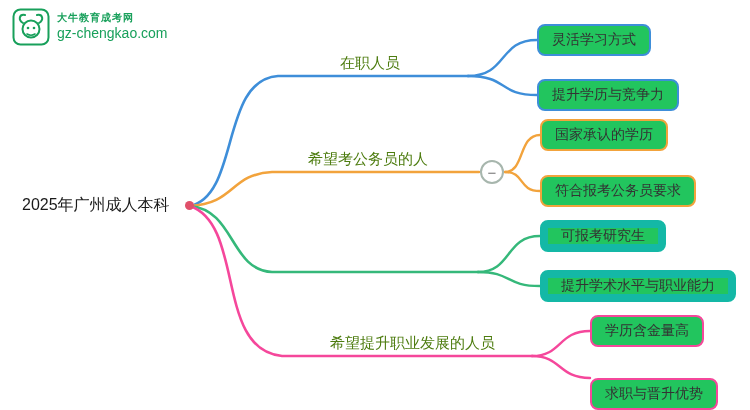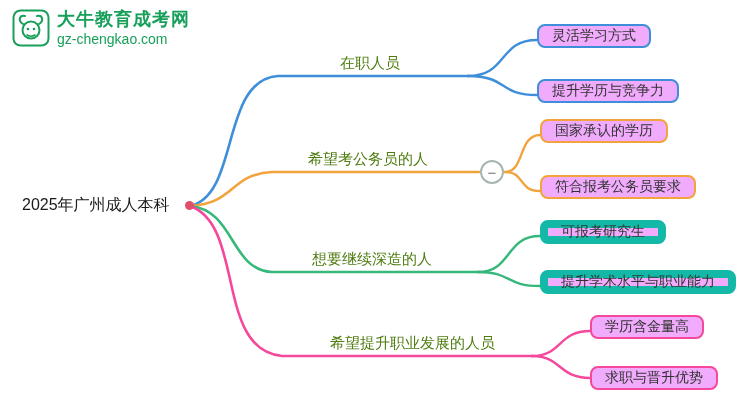--- a/index.html
+++ b/index.html
@@ -4,39 +4,39 @@
 <style>
   html,body { margin:0; padding:0; background:#fff; }
   .canvas {
     position:relative; width:750px; height:410px; background:#ffffff;
     font-family:"Liberation Sans", sans-serif; overflow:hidden;
   }
   .links { position:absolute; left:0; top:0; }
 
   .logo { position:absolute; left:12px; top:8px; display:flex; align-items:center; gap:7px; }
   .logo-text { display:flex; flex-direction:column; line-height:1.25; }
-  .logo-name { font-size:18px; font-weight:bold; color:#18a05b; letter-spacing:1px; }
+  .logo-name { font-size:10px; font-weight:bold; color:#18a05b; letter-spacing:1px; }
   .logo-url  { font-size:14px; color:#18a05b; }
 
   .root {
     position:absolute; left:22px; top:195px; font-size:16px; color:#1a1a1a;
     white-space:nowrap;
   }
   .root-dot {
     position:absolute; left:185px; top:201px; width:9px; height:9px;
     border-radius:50%; background:#e0506a;
   }
 
   .branch-label {
     position:absolute; font-size:15px; color:#4d7c0f; white-space:nowrap;
   }
 
   .node {
-    position:absolute; box-sizing:border-box; height:24px; display:flex;
-    align-items:center; padding:0 13px; border-radius:8px; background:#f0abfc;
+    position:absolute; box-sizing:border-box; height:32px; display:flex;
+    align-items:center; padding:0 13px; border-radius:8px; background:#22c55e;
     font-size:14px; color:#333; white-space:nowrap;
   }
   .b-blue   { border:2px solid #3e8ed9; }
   .b-orange { border:2px solid #f2a33c; }
   .b-green  { border:8px solid #14b8a6; }
   .b-pink   { border:2px solid #f5479b; }
 
   .collapse {
     position:absolute; left:480px; top:160px; width:24px; height:24px;
     box-sizing:border-box; border:2px solid #a7b6ad; border-radius:50%;
@@ -82,30 +82,29 @@
       <span class="logo-name">大牛教育成考网</span>
       <span class="logo-url">gz-chengkao.com</span>
     </div>
   </div>
 
   <div class="root">2025年广州成人本科</div>
   <div class="root-dot"></div>
 
   <div class="branch-label" style="left:340px; top:54px;">在职人员</div>
   <div class="branch-label" style="left:308px; top:150px;font-family:Liberation Mono, monospace;">希望考公务员的人</div>
-  <div class="branch-label" style="left:312px; top:250px;">想要继续深造的人</div>
   <div class="branch-label" style="left:330px; top:334px;">希望提升职业发展的人员</div>
 
   <div class="collapse">−</div>
 
   <div class="node b-blue" style="left:537px; top:24px;">灵活学习方式</div>
   <div class="node b-orange" style="left:540px; top:119px;">国家承认的学历</div>
 
   <div class="node b-blue" style="left:537px; top:79px;">提升学历与竞争力</div>
   <div class="node b-orange" style="left:540px; top:175px;">符合报考公务员要求</div>
 
   <div class="node b-green" style="left:540px; top:220px;">可报考研究生</div>
   <div class="node b-pink" style="left:590px; top:315px;">学历含金量高</div>
 
   <div class="node b-green" style="left:540px; top:270px;">提升学术水平与职业能力</div>
-  <div class="node b-pink" style="left:590px; top:366px;">求职与晋升优势</div>
+  <div class="node b-pink" style="left:590px; top:378px;">求职与晋升优势</div>
 
 </div>
 
 </body></html>

